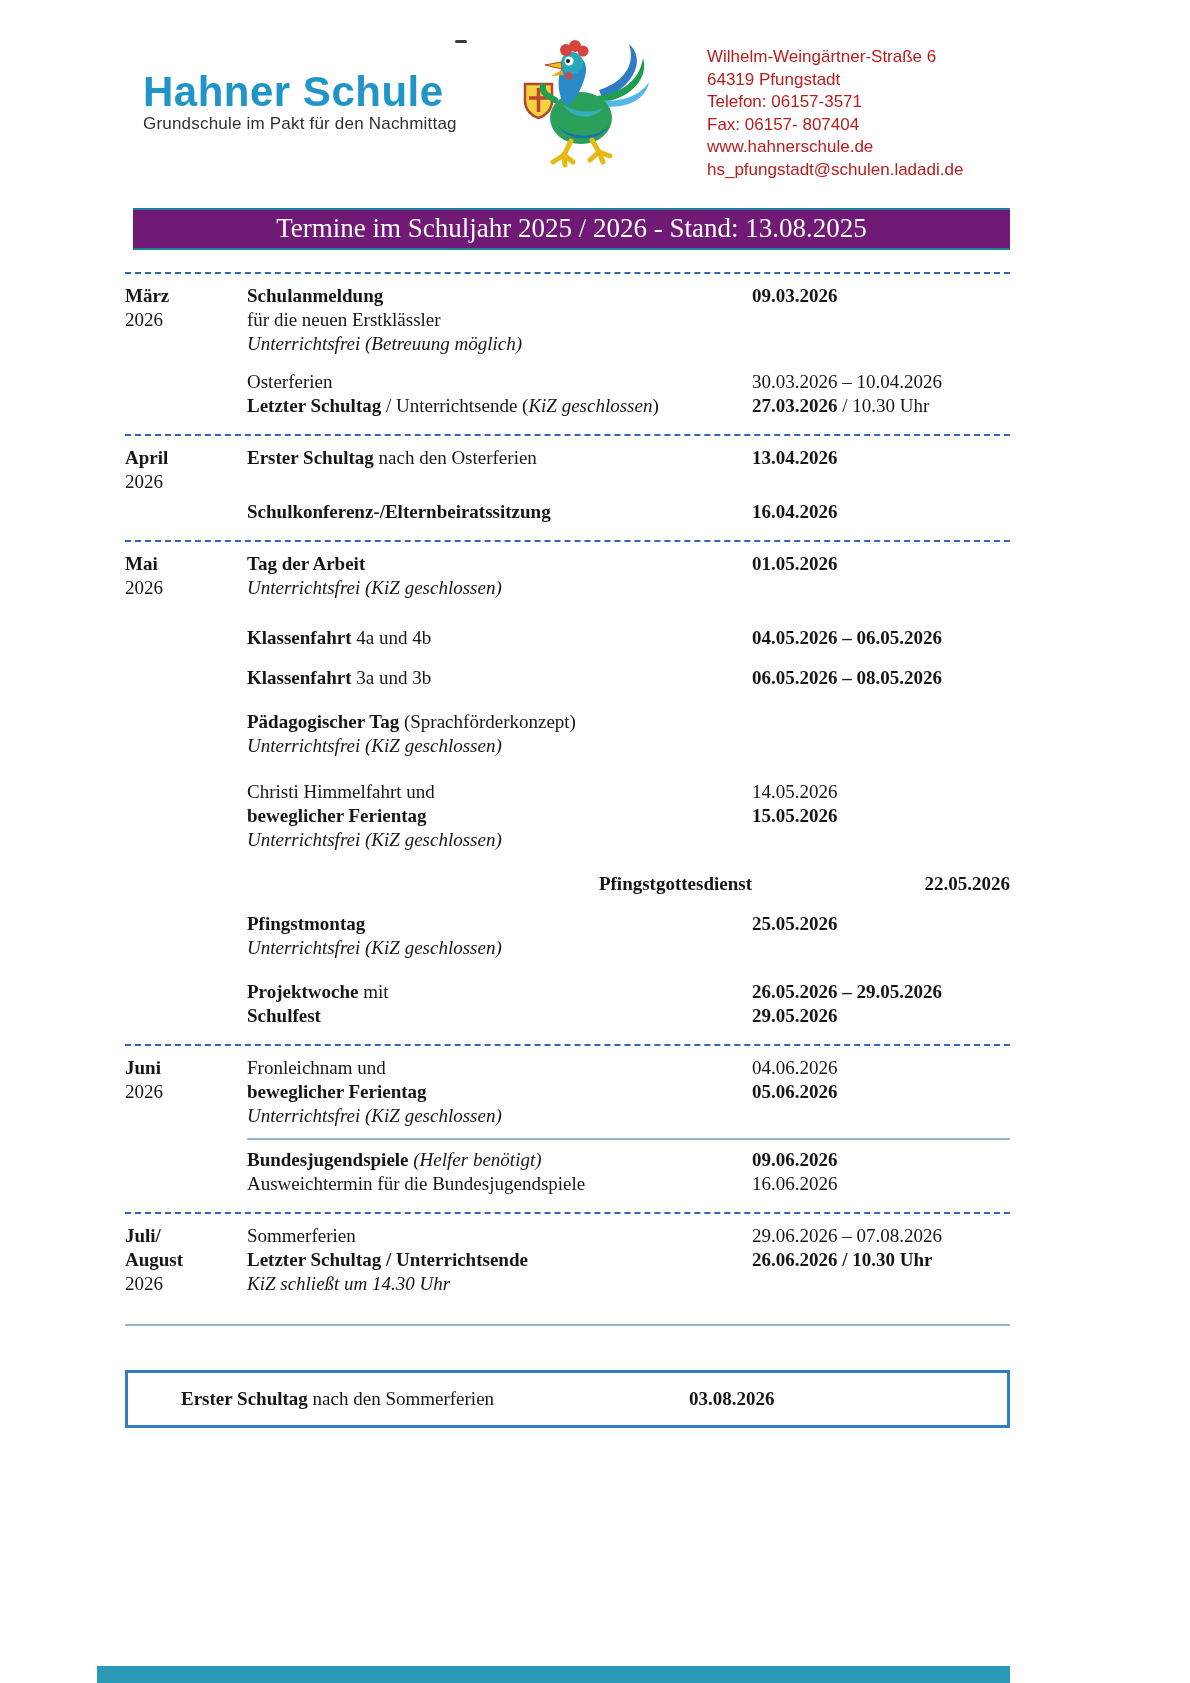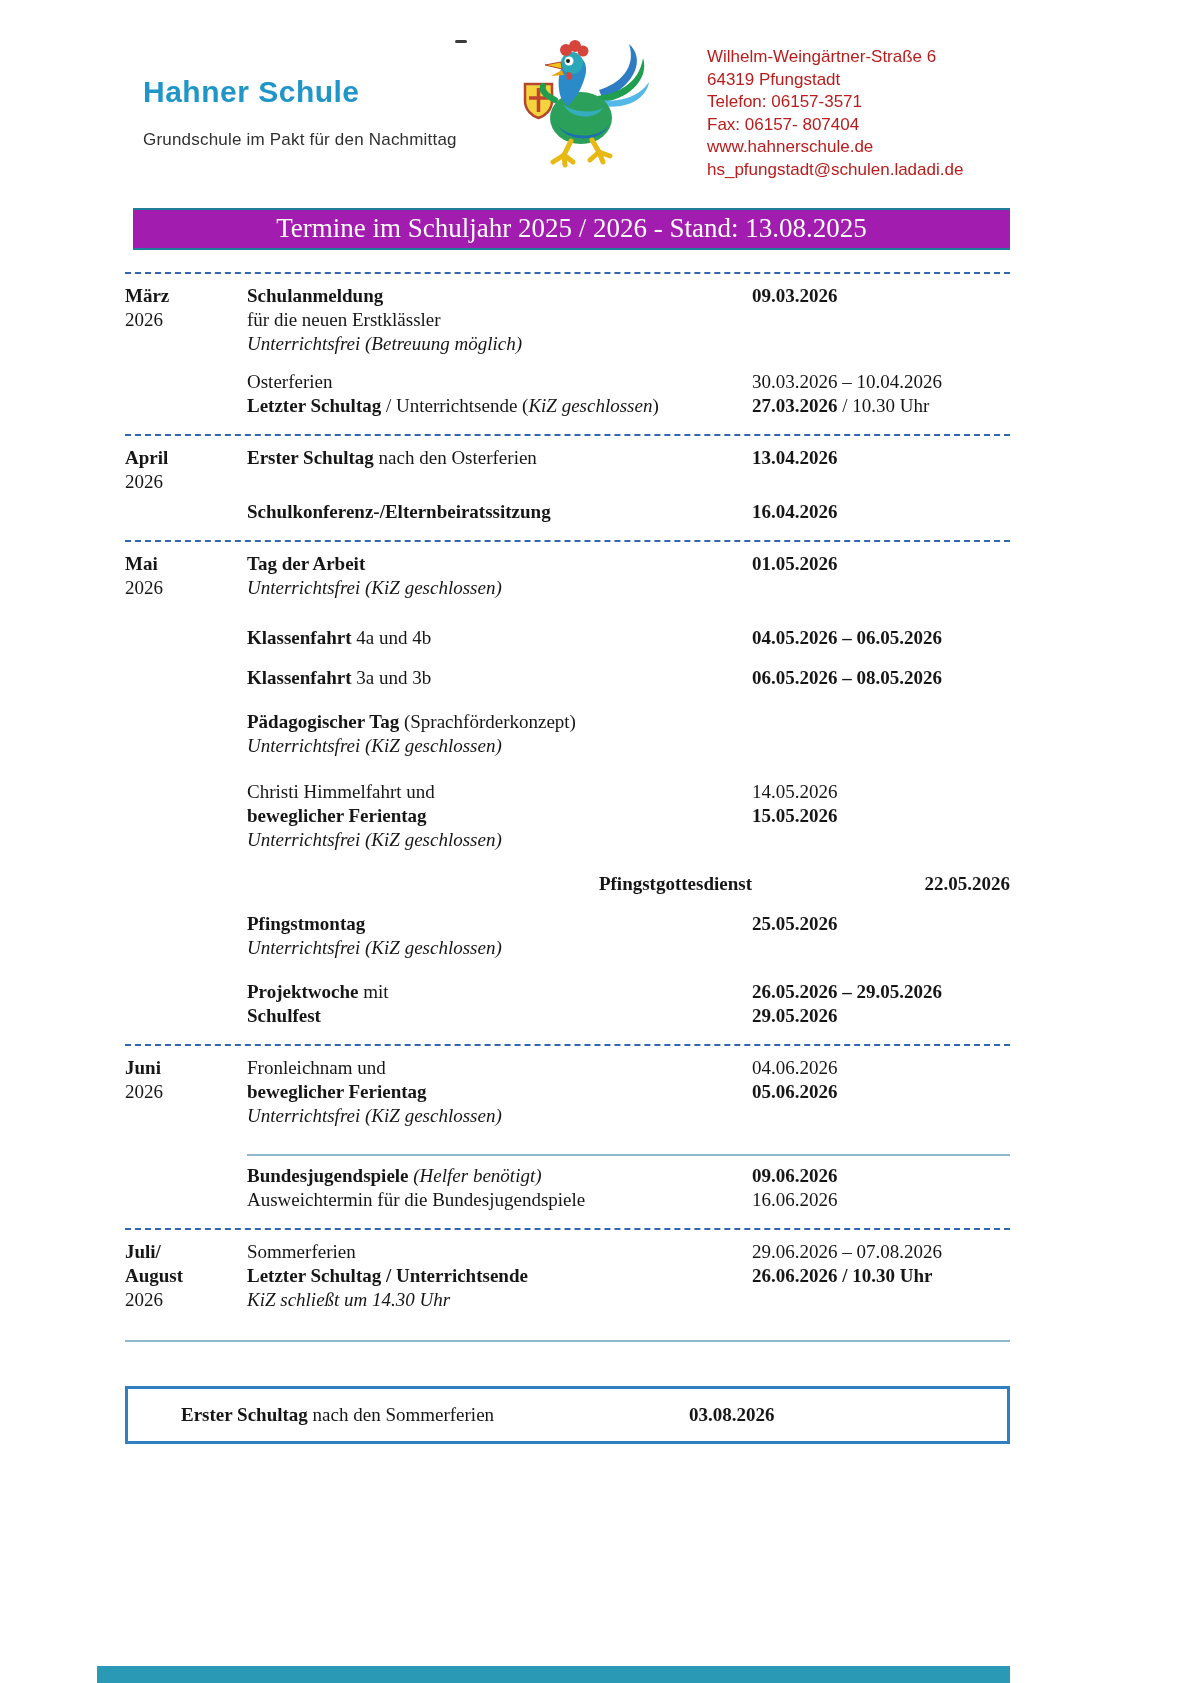--- a/index.html
+++ b/index.html
@@ -3,29 +3,29 @@
 <meta charset="utf-8">
 <style>
   html,body{margin:0;padding:0;background:#fff;}
   .page{
     position:relative;width:1190px;height:1683px;background:#ffffff;
     font-family:"Liberation Serif",serif;color:#161616;overflow:hidden;
   }
   
   .top-dash{position:absolute;left:455px;top:40px;width:12px;height:3px;background:#3a3a3a;border-radius:2px;}
   .logo-block{position:absolute;left:143px;top:70px;font-family:"Liberation Sans",sans-serif;}
-  .logo-title{font-size:30px;font-weight:bold;color:#2095c8;letter-spacing:.5px;line-height:44px;}
-  .logo-sub{font-size:17px;color:#303030;margin-top:16px;letter-spacing:.2px;}
+  .logo-title{font-size:42px;font-weight:bold;color:#2095c8;letter-spacing:.5px;line-height:44px;}
+  .logo-sub{font-size:17px;color:#303030;margin-top:0;letter-spacing:.2px;}
   .rooster{position:absolute;left:505px;top:38px;width:150px;height:138px;}
   .contact{position:absolute;left:707px;top:46px;font-family:"Liberation Sans",sans-serif;
     font-size:17px;line-height:22.5px;color:#b91c1c;}
   
   .title-bar{
     position:absolute;left:133px;top:208px;width:877px;height:38px;
-    background:#a21caf;border-top:2px solid #1d7f9a;border-bottom:2px solid #1d7f9a;
+    background:#701a75;border-top:2px solid #1d7f9a;border-bottom:2px solid #1d7f9a;
     color:#fff;font-size:27px;line-height:36px;text-align:center;
     font-family:"Liberation Serif",serif;
   }
   
   .schedule{position:absolute;left:125px;top:272px;width:885px;font-size:19px;}
   .section{display:grid;grid-template-columns:122px 1fr;border-top:2px dashed #3465b0;padding:10px 0 16px;}
   .month div{line-height:24px;}
   .group{display:grid;grid-template-columns:505px 1fr;}
   .group .ln{line-height:24px;min-height:24px;}
   .b{font-weight:bold;}
@@ -237,21 +237,21 @@
             </div>
           </div>
         </div>
       </div>
       <div class="section">
         <div class="month">
           <div class="b">Juni</div>
           <div>2026</div>
         </div>
         <div class="content">
-          <div class="group" style="margin-bottom: 26px;">
+          <div class="group" style="margin-bottom: 10px;">
             <div class="ev">
               <div class="ln"><span>Fronleichnam und</span></div>
               <div class="ln"><span class="b ">beweglicher Ferientag</span></div>
               <div class="ln"><span class="i">Unterrichtsfrei (KiZ geschlossen)</span></div>
             </div>
             <div class="dt">
               <div class="ln"><span>04.06.2026</span></div>
               <div class="ln"><span class="b ">05.06.2026</span></div>
             </div>
           </div>

